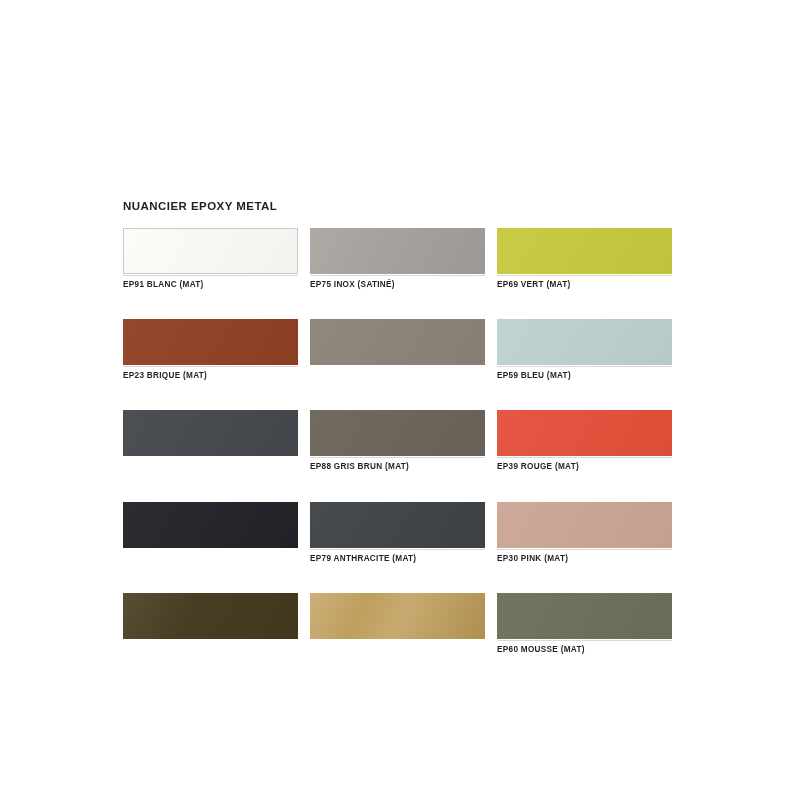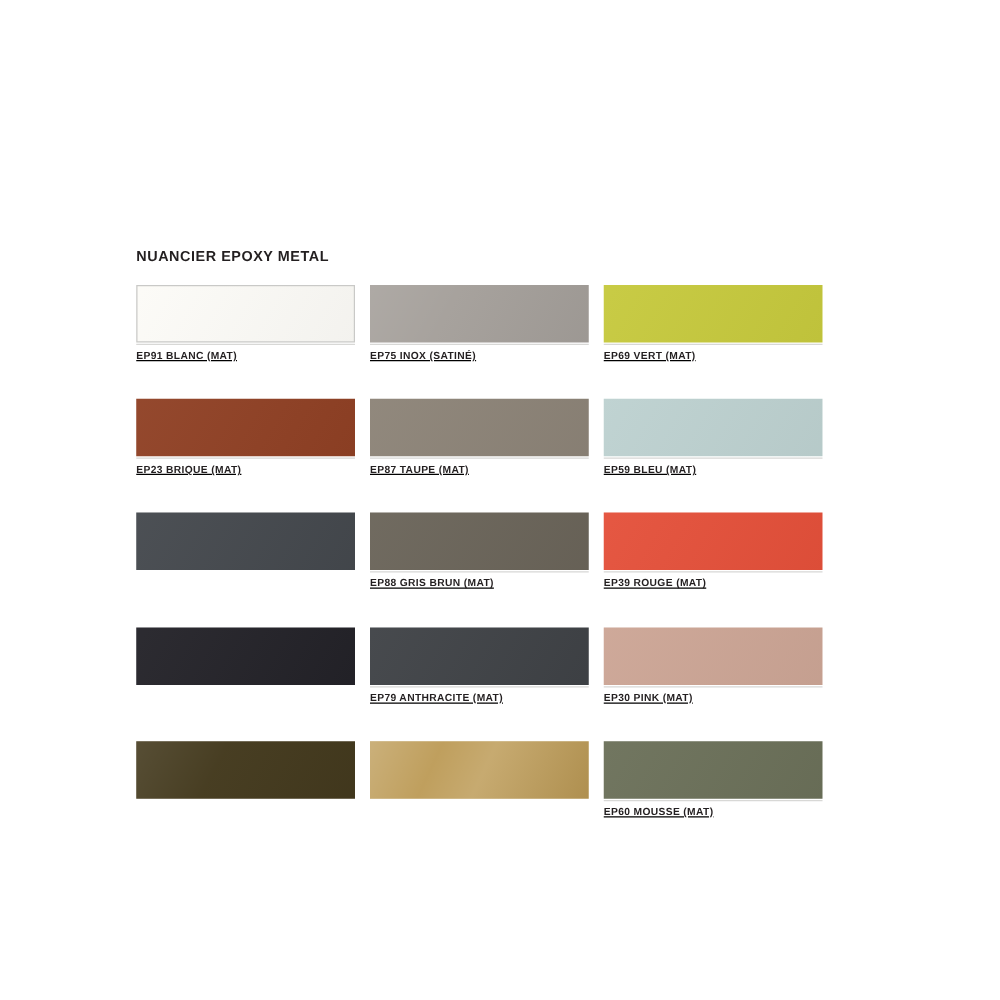--- a/index.html
+++ b/index.html
@@ -11,21 +11,21 @@
     width: 800px;
     height: 800px;
     background: #ffffff;
     font-family: "Liberation Sans", sans-serif;
     overflow: hidden;
     position: relative;
   }
 
   #chart-root {
     position: absolute;
-    left: 109px;
+    left: 123px;
     top: 200px;
     width: 560px;
   }
 
   #chart-title {
     font-size: 11.5px;
     font-weight: bold;
     letter-spacing: 0.45px;
     color: #231f20;
     text-transform: uppercase;
@@ -36,21 +36,20 @@
 
   #swatch-grid {
     display: grid;
     grid-template-columns: repeat(3, 175px);
     column-gap: 12px;
     row-gap: 29px;
   }
 
   .swatch-cell {
     width: 175px;
-    text-decoration: underline;
   }
 
   .swatch-chip {
     width: 175px;
     height: 46px;
     box-sizing: border-box;
     position: relative;
     overflow: hidden;
   }
 
@@ -116,21 +115,20 @@
       <div class="swatch-cell finish-mat">
         <div class="swatch-chip" style="background-color: rgb(198, 201, 61);"></div>
         <div class="swatch-label">EP69 VERT (MAT)</div>
       </div>
       <div class="swatch-cell finish-mat">
         <div class="swatch-chip" style="background-color: rgb(143, 64, 36);"></div>
         <div class="swatch-label">EP23 BRIQUE (MAT)</div>
       </div>
       <div class="swatch-cell finish-mat">
         <div class="swatch-chip" style="background-color: rgb(140, 131, 119);"></div>
-        <div class="swatch-label">EP87 TAUPE (MAT)</div>
       </div>
       <div class="swatch-cell finish-mat">
         <div class="swatch-chip" style="background-color: rgb(189, 209, 208);"></div>
         <div class="swatch-label">EP59 BLEU (MAT)</div>
       </div>
       <div class="swatch-cell finish-mat">
         <div class="swatch-chip" style="background-color: rgb(68, 72, 77);"></div>
       </div>
       <div class="swatch-cell finish-mat">
         <div class="swatch-chip" style="background-color: rgb(106, 100, 89);"></div>

